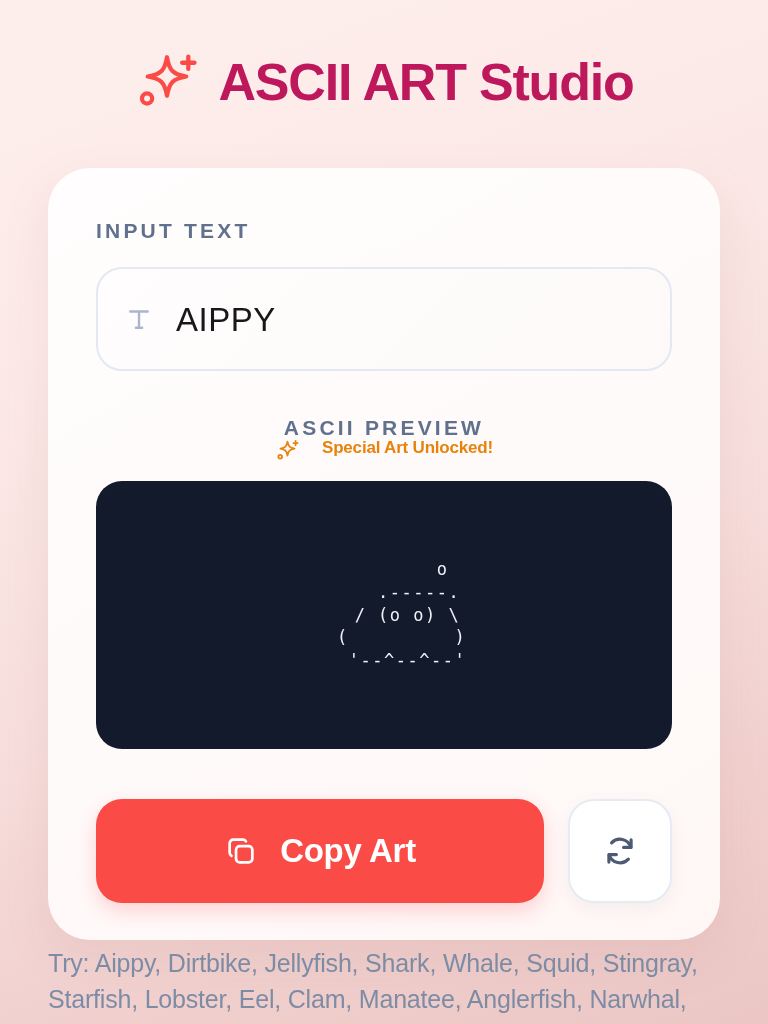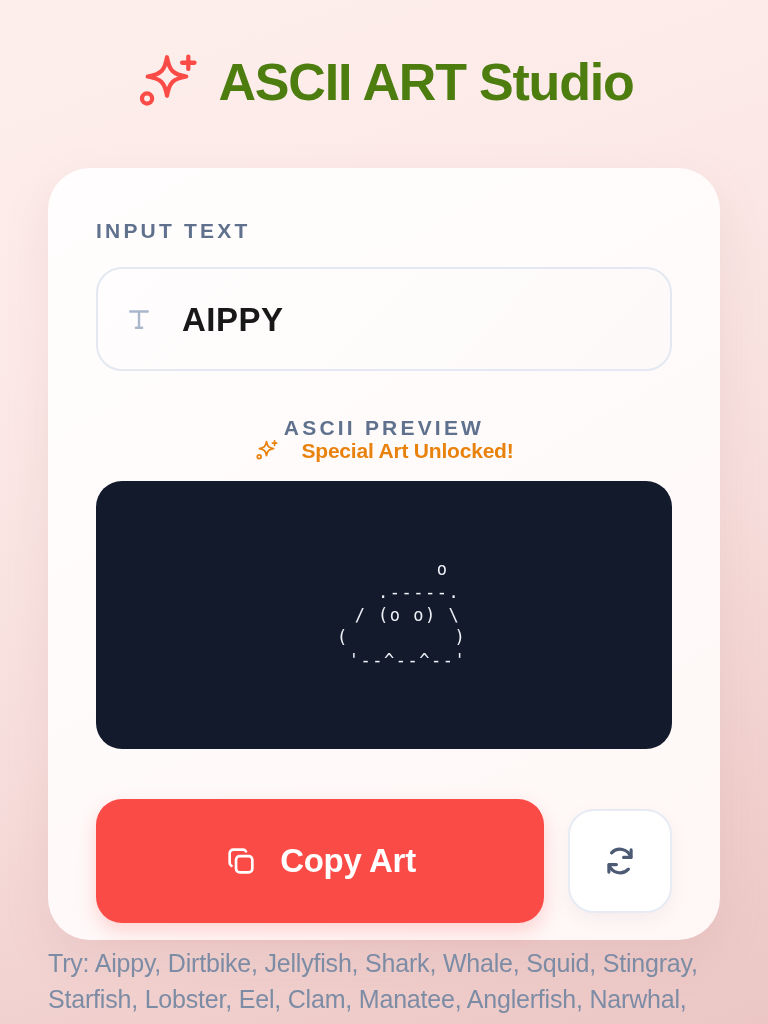--- a/index.html
+++ b/index.html
@@ -27,21 +27,21 @@
     align-items: center;
     justify-content: center;
     gap: 18px;
     padding-top: 44px;
     height: 120px;
   }
   .logo-icon { width: 66px; height: 66px; flex: none; display: block; }
   .app-title {
     font-size: 52px;
     font-weight: 700;
-    color: #4d7c0f;
+    color: #be185d;
     letter-spacing: -1.2px;
     white-space: nowrap;
     line-height: 1;
   }
 
   
   .card {
     position: absolute;
     left: 48px;
     top: 168px;
@@ -64,45 +64,44 @@
   
   .input-wrap {
     margin-top: 26px;
     height: 104px;
     background: linear-gradient(135deg, #fffdfd 0%, #fdf9f9 100%);
     border: 2px solid #e3e8f1;
     border-radius: 26px;
     display: flex;
     align-items: center;
     padding: 0 26px;
-    gap: 28px;
-    font-weight: bold;
+    gap: 22px;
   }
   .t-icon { width: 30px; height: 30px; flex: none; display: block; }
   .input-value {
     font-size: 33px;
     color: #181818;
     letter-spacing: 0.5px;
     line-height: 1;
   }
 
   
   .preview-head {
     margin-top: 46px;
     display: flex;
     align-items: center;
     justify-content: space-between;
     flex-direction: column;
   }
   .badge {
     display: flex;
-    align-items: flex-end;
+    align-items: flex-start;
     gap: 22px;
     color: #e8820c;
-    font-size: 21px;
+    font-size: 17px;
     font-weight: 700;
     white-space: nowrap;
     letter-spacing: -0.2px;
   }
   .badge-icon { width: 25px; height: 25px; flex: none; display: block; }
 
   
   .ascii-panel {
     margin-top: 18px;
     height: 268px;
@@ -125,21 +124,21 @@
 
   
   .actions {
     margin-top: 50px;
     display: flex;
     align-items: center;
     gap: 24px;
   }
   .copy-btn {
     flex: 1;
-    height: 124px;
+    height: 104px;
     background: #fb4b47;
     border: none;
     border-radius: 26px;
     color: #ffffff;
     font-family: inherit;
     font-size: 33px;
     font-weight: 700;
     display: flex;
     align-items: center;
     justify-content: center;

